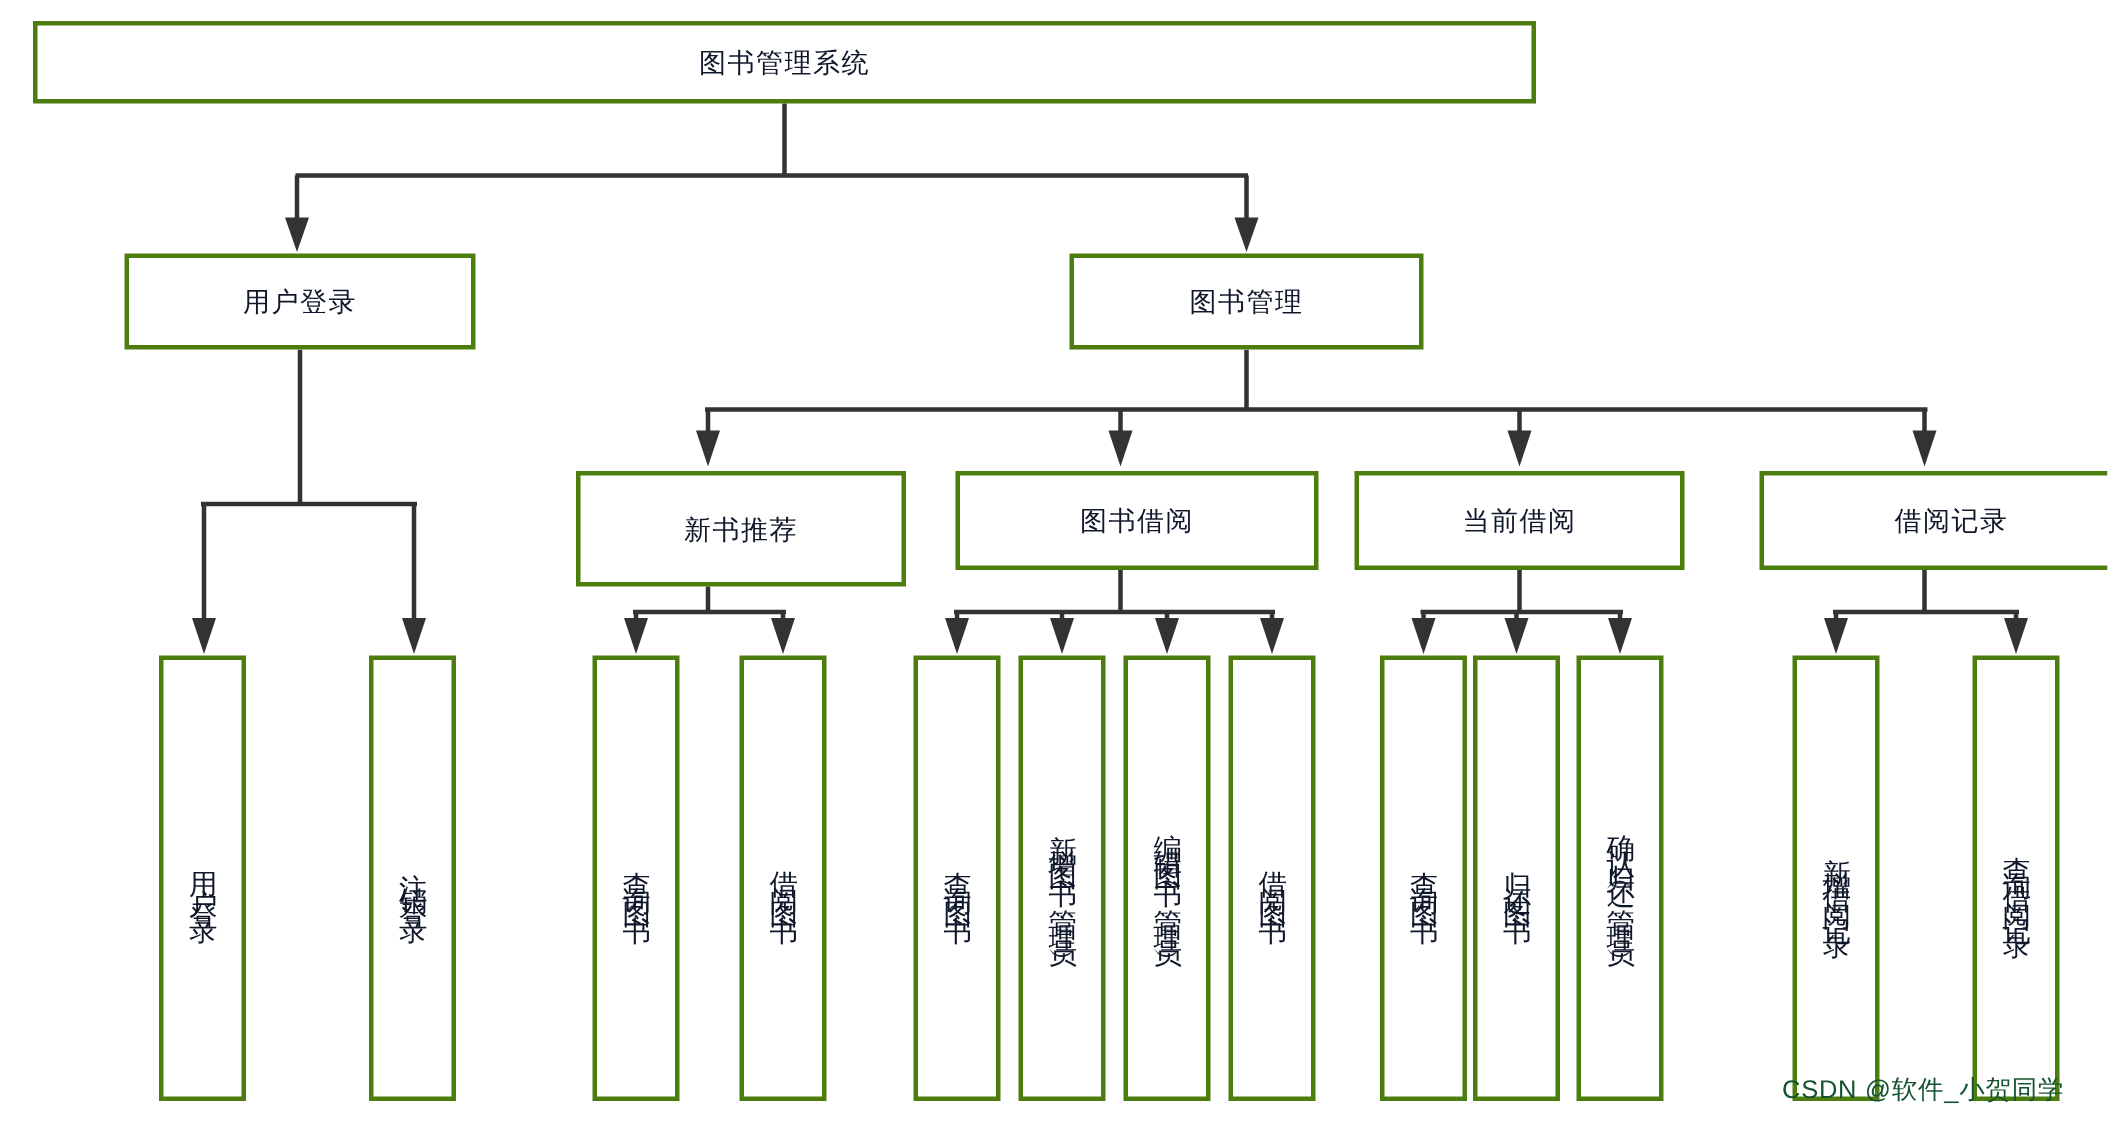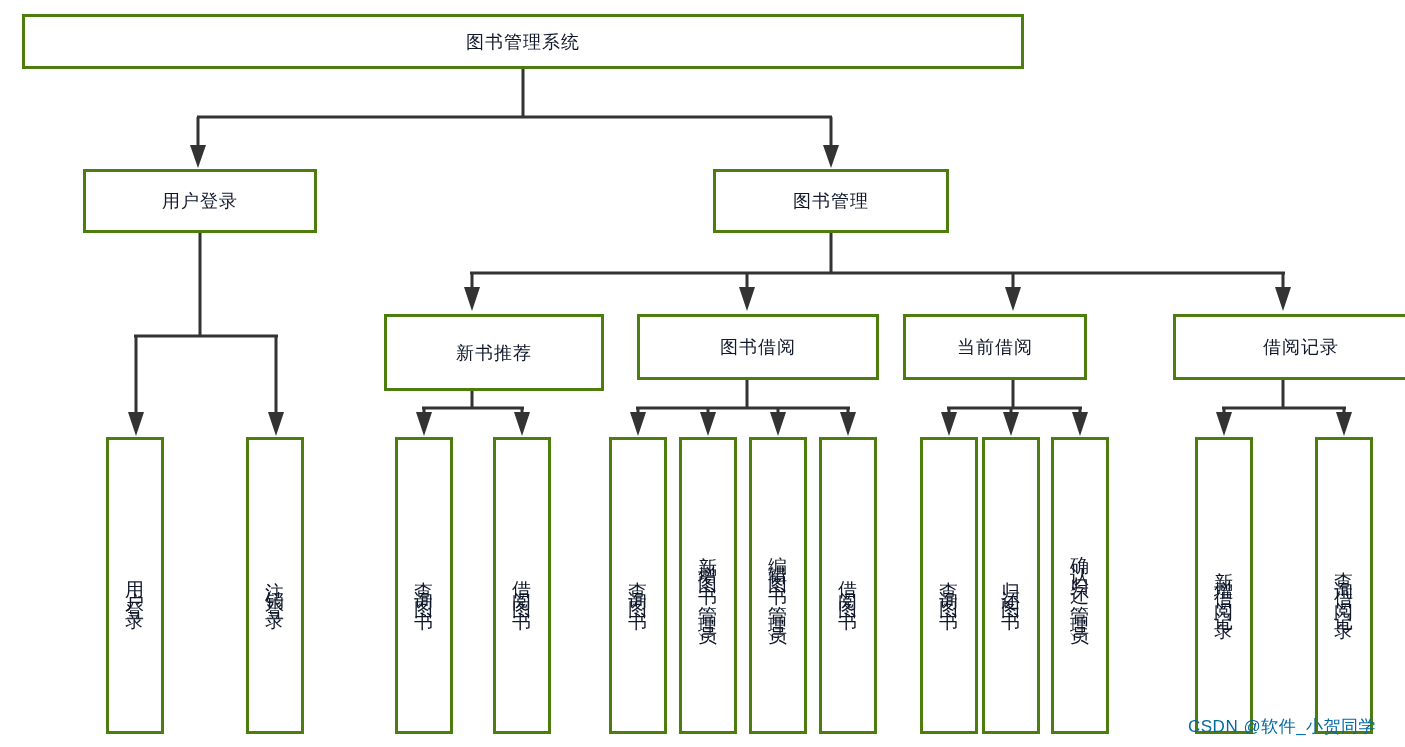--- a/index.html
+++ b/index.html
@@ -25,21 +25,21 @@
     text-orientation:mixed;
     font-size:19px;
     letter-spacing:10px;
     line-height:1;
     white-space:nowrap;
   }
   .watermark{
     position:absolute;
     left:1188px;top:715px;
     font-size:17px;
-    color:#0369a1;
+    color:#14532d;
     letter-spacing:0.5px;
     white-space:nowrap;
     z-index:5;
   }
 </style>
 </head>
 <body>
 
 <div id="canvas">
 
@@ -108,21 +108,21 @@
   <div class="box h-box" style="left:713px;top:169px;width:236px;height:64px;">
     <span>图书管理</span>
   </div>
 
   <div class="box h-box" style="left:372px;top:314px;width:220px;height:77px;margin-left:12px;">
     <span>新书推荐</span>
   </div>
   <div class="box h-box" style="left:637px;top:314px;width:242px;height:66px;">
     <span>图书借阅</span>
   </div>
-  <div class="box h-box" style="left:903px;top:314px;width:184px;height:66px;justify-content:center;">
+  <div class="box h-box" style="left:903px;top:314px;width:220px;height:66px;justify-content:center;">
     <span>当前借阅</span>
   </div>
   <div class="box h-box" style="left:1173px;top:314px;width:256px;height:66px;">
     <span>借阅记录</span>
   </div>
 
   <div class="box v-box" style="left:106px;top:437px;width:58px;height:297px;">
     <span>用户登录</span>
   </div>
   <div class="box v-box" style="left:246px;top:437px;width:58px;height:297px;">

